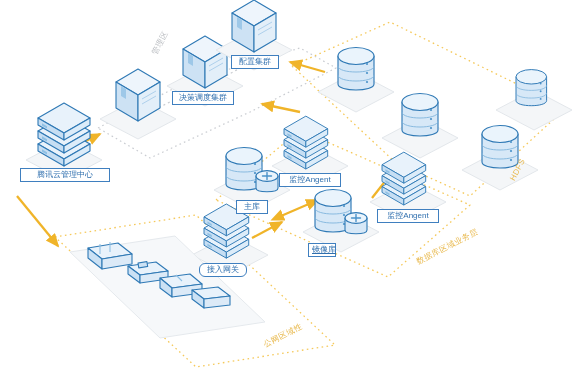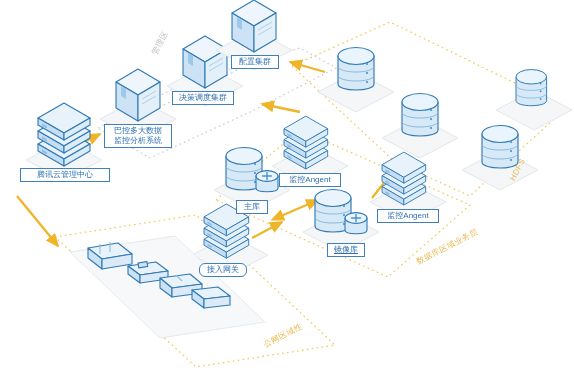--- a/index.html
+++ b/index.html
@@ -285,31 +285,30 @@
       <g stroke="#2f79b5" stroke-width="1.1" stroke-linejoin="round">
         <path d="M192,290 L218,287 L230,296 L204,299 Z" fill="#e8f2fb"></path>
         <path d="M192,290 L192,299 L204,308 L204,299 Z" fill="#cbe1f4"></path>
         <path d="M230,296 L230,305 L204,308 L204,299 Z" fill="#dceaf7"></path>
       </g>
     </g>
   </svg>
 
   <div class="node-label" style="left:20px; top:168px; width:90px;">腾讯云管理中心</div>
 
-  <div class="node-label two-line" style="left:104px; top:124px; width:68px;"><span>巴控多大数据</span><br><span>监控分析系统</span></div>
 
   <div class="node-label" style="left:172px; top:91px; width:62px;">决策调度集群</div>
 
   <div class="node-label" style="left:231px; top:55px; width:48px;">配置集群</div>
 
   <div class="node-label" style="left:199px; top:263px; width:48px;border-radius:6px;">接入网关</div>
 
   <div class="node-label" style="left:236px; top:200px; width:32px;font-family:Liberation Mono, monospace;">主库</div>
 
-  <div class="node-label" style="left:327px; top:243px; width:38px;text-decoration:underline;">镜像库</div>
+  <div class="node-label" style="left:308px; top:243px; width:28px;text-decoration:underline;">镜像库</div>
 
   <div class="node-label" style="left:279px; top:173px; width:62px;">监控Angent</div>
 
   <div class="node-label" style="left:377px; top:209px; width:62px;">监控Angent</div>
 
   <div class="zone-label" style="left:262px; top:341px; transform:rotate(-27deg); transform-origin:left top;">公网区域性</div>
 
   <div class="zone-label" style="left:415px; top:258px; transform:rotate(-27deg); transform-origin:left top;">数据库区域业务层</div>
 
   <div class="zone-label" style="left:508px; top:178px; transform:rotate(-62deg); transform-origin:left top;">HDFS</div>

